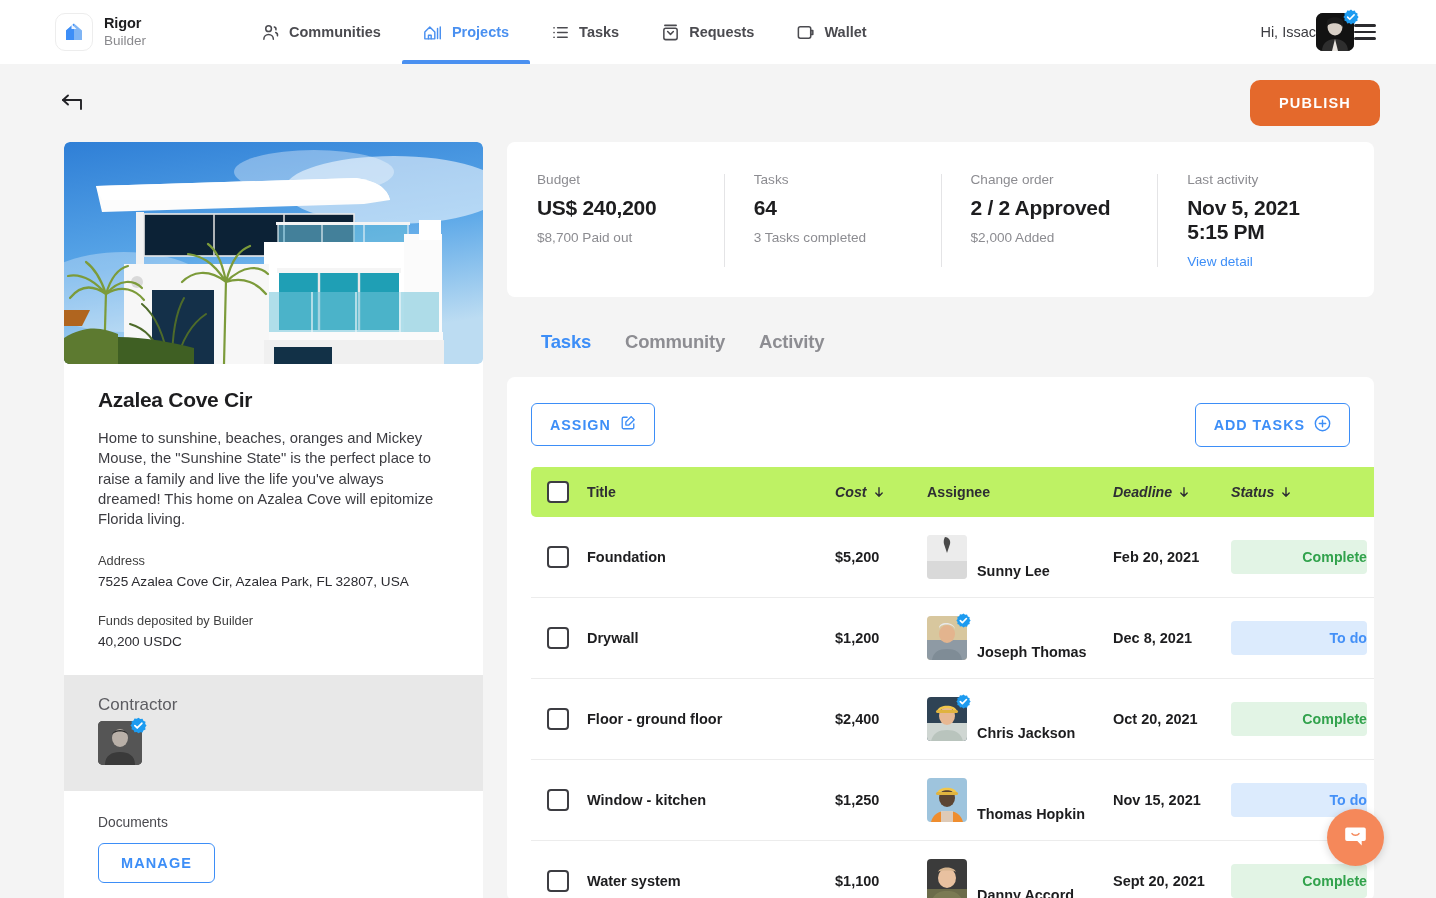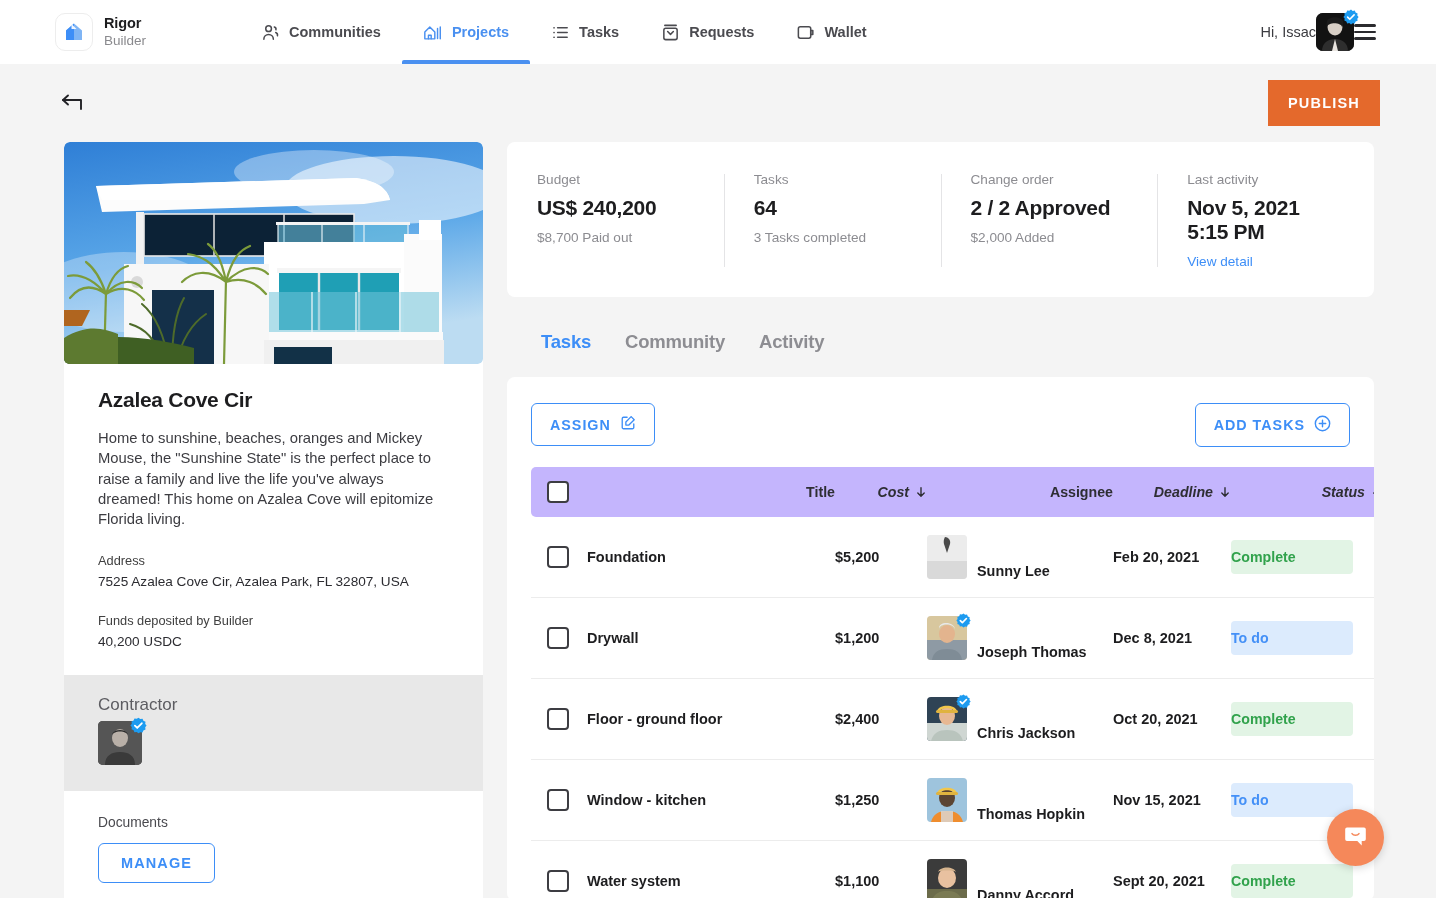--- a/index.html
+++ b/index.html
@@ -62,24 +62,24 @@
 
   
   .subhead {
     height: 78px; display: flex; align-items: center;
     padding: 0 56px 0 60px;
   }
   .backbtn { cursor: pointer; display: flex; align-items: center; }
   .publish {
     margin-left: auto;
     background: #e4692c; color: #fff;
-    border: none; border-radius: 0;
+    border: none; border-radius: 10px;
     font-family: "Liberation Sans", sans-serif;
     font-size: 14.5px; font-weight: 700; letter-spacing: 1.2px;
-    padding: 15px 20px; cursor: pointer;
+    padding: 15px 29px; cursor: pointer;
   }
 
   
   .body { display: flex; padding: 0 62px 0 64px; gap: 24px; align-items: flex-start; }
 
   
   .leftcol { width: 419px; flex: none; background: #fff; border-radius: 6px; overflow: hidden; }
   .hero { width: 419px; height: 222px; display: block; object-fit: cover; border-radius: 5px; }
   .leftpad { padding: 24px 34px 26px 34px; }
   .proj-title { font-size: 21px; font-weight: 700; letter-spacing: -0.3px; color: #1d1d1f; }
@@ -138,21 +138,21 @@
     background: #fff; color: #3d8ef7;
     border: 1.6px solid #3d8ef7; border-radius: 6px;
     font-family: "Liberation Sans", sans-serif;
     font-size: 14.3px; font-weight: 700; letter-spacing: 1px;
     padding: 11px 18px; cursor: pointer;
   }
   .obtn.right { margin-left: auto; }
 
   table.tasks { width: 100%; border-collapse: collapse; margin-top: 20px; table-layout: fixed; }
   table.tasks th {
-    background: #c4b5fd; text-align: right;
+    background: #bef264; text-align: left;
     font-size: 14.2px; font-weight: 700; color: #2e2e33;
     padding: 14px 0; height: 40px;
   }
   table.tasks th:first-child { border-radius: 5px 0 0 5px; padding-left: 16px; }
   table.tasks th:last-child { border-radius: 0 5px 5px 0; margin-top: 28px; }
   table.tasks td {
     padding: 18px 0; border-bottom: 1px solid #ececec;
     font-size: 14.5px; color: #1d1d1f; vertical-align: middle;
   }
   table.tasks td:first-child { padding-left: 16px; }
@@ -169,21 +169,21 @@
   }
   .task-title { font-weight: 700; font-size: 14.6px; }
   .cost { font-weight: 700; font-size: 14.4px; }
   .deadline { font-weight: 700; font-size: 14.4px; }
   .assignee { display: flex; align-items: flex-end; gap: 10px; }
   .aw { position: relative; width: 40px; height: 44px; flex: none; }
   .aimg { width: 40px; height: 44px; border-radius: 4px; overflow: hidden; display: block; background: #efefef; }
   .av-badge { position: absolute; top: -3px; right: -4px; width: 15px; height: 15px; }
   .aname { font-weight: 700; font-size: 14.4px; white-space: nowrap; }
   .badge {
-    display: block; width: 122px; text-align: left;
+    display: block; width: 136px; text-align: right;
     padding: 9px 0; border-radius: 4px;
     font-size: 14.2px; font-weight: 600;
   }
   .badge.complete { background: #e2f4e5; color: #31a24c; }
   .badge.todo { background: #dcebfd; color: #4490f7; }
 
   .th-sort { display: inline-flex; align-items: center; gap: 6px; font-style: italic; }
 
   
   .chat {

